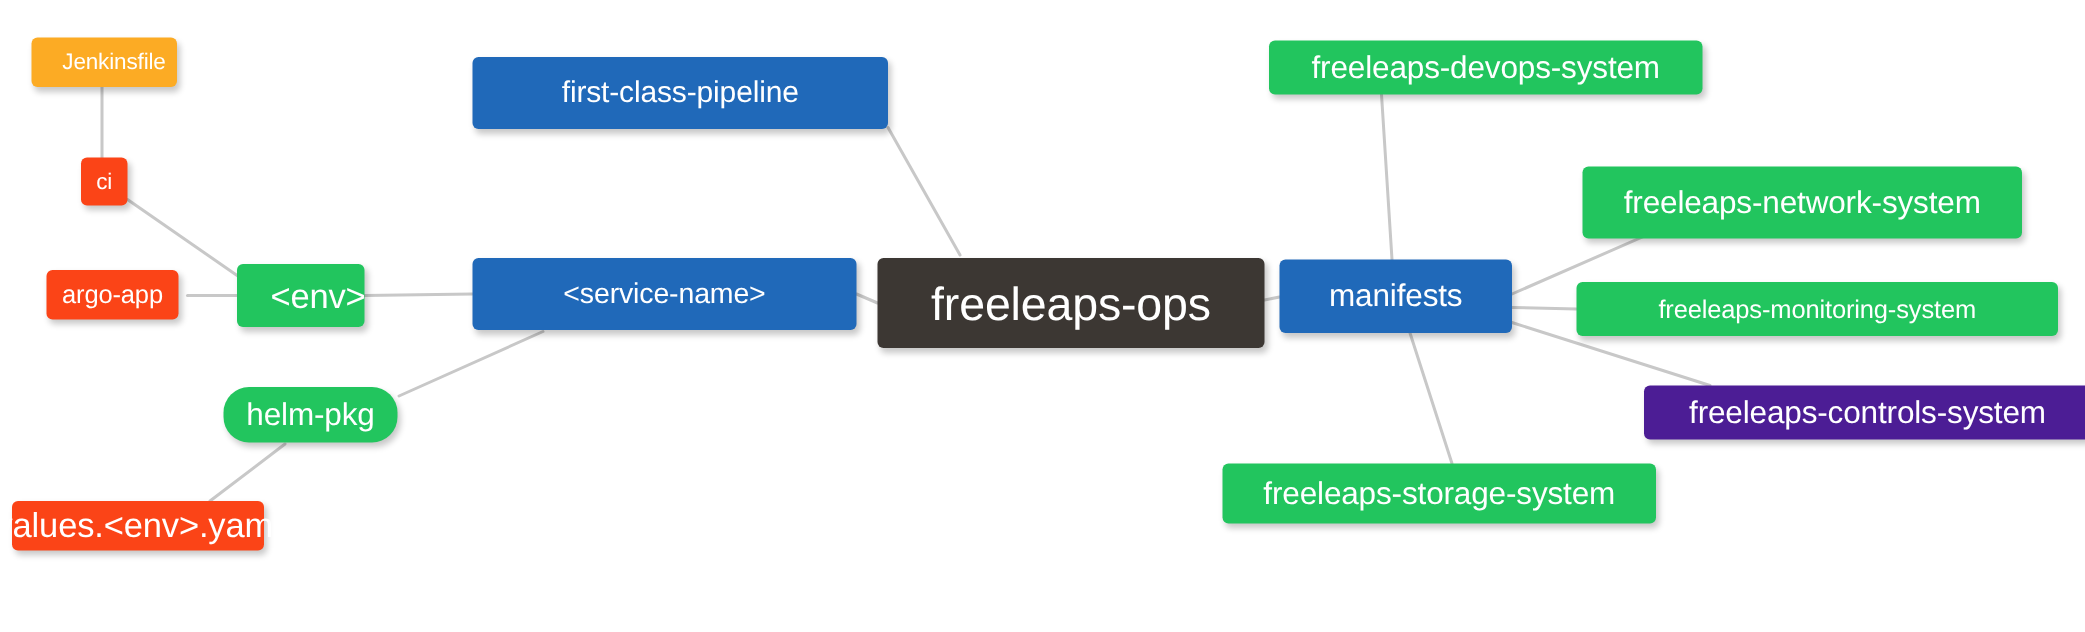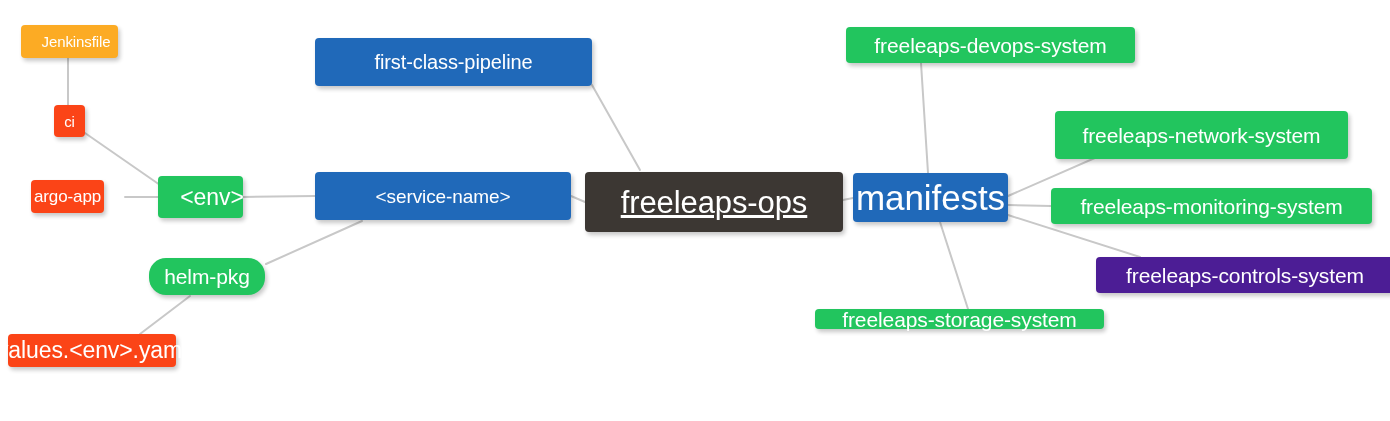--- a/index.html
+++ b/index.html
@@ -53,29 +53,29 @@
       <path d="M 160 185 L 85 133" fill="none" stroke="#c8c8c8" stroke-width="2" stroke-linecap="round"></path>
       <path d="M 68 105 L 68 58" fill="none" stroke="#c8c8c8" stroke-width="2" stroke-linecap="round"></path>
       <path d="M 190 296 L 140 334" fill="none" stroke="#c8c8c8" stroke-width="2" stroke-linecap="round"></path>
       <path d="M 928 173 L 921 63" fill="none" stroke="#c8c8c8" stroke-width="2" stroke-linecap="round"></path>
       <path d="M 1008 196 L 1120 147" fill="none" stroke="#c8c8c8" stroke-width="2" stroke-linecap="round"></path>
       <path d="M 1008 205 L 1051 206" fill="none" stroke="#c8c8c8" stroke-width="2" stroke-linecap="round"></path>
       <path d="M 1008 215 L 1140 257" fill="none" stroke="#c8c8c8" stroke-width="2" stroke-linecap="round"></path>
       <path d="M 940 222 L 968 309" fill="none" stroke="#c8c8c8" stroke-width="2" stroke-linecap="round"></path>
     </svg>
   <div id="node-layer">
-      <div class="node" style="left: 585px; top: 172px; width: 258px; height: 60px; background: rgb(60, 55, 51); font-size: 31px; text-decoration: underline;">freeleaps-ops</div>
+      <div class="node" style="left: 585px; top: 172px; width: 258px; height: 60px; background: rgb(60, 55, 51); font-size: 31px;">freeleaps-ops</div>
       <div class="node" style="left: 315px; top: 172px; width: 256px; height: 48px; background: rgb(32, 105, 185); font-size: 19px;">&lt;service-name&gt;</div>
       <div class="node" style="left: 315px; top: 38px; width: 277px; height: 48px; background: rgb(32, 105, 185); font-size: 20px;">first-class-pipeline</div>
-      <div class="node" style="left: 853px; top: 173px; width: 155px; height: 49px; background: rgb(32, 105, 185); font-size: 35px;">manifests</div>
+      <div class="node" style="left: 853px; top: 173px; width: 155px; height: 49px; background: rgb(32, 105, 185); font-size: 21px;">manifests</div>
       <div class="node" style="left: 158px; top: 176px; width: 85px; height: 42px; background: rgb(34, 197, 94); font-size: 23px; padding-left: 32px;">&lt;env&gt;</div>
       <div class="node" style="left: 149px; top: 258px; width: 116px; height: 37px; background: rgb(34, 197, 94); font-size: 21px; border-radius: 17px;">helm-pkg</div>
       <div class="node" style="left: 21px; top: 25px; width: 97px; height: 33px; background: rgb(252, 171, 36); font-size: 15px; padding-left: 22px;">Jenkinsfile</div>
       <div class="node" style="left: 54px; top: 105px; width: 31px; height: 32px; background: rgb(251, 68, 23); font-size: 15px;">ci</div>
-      <div class="node" style="left: 31px; top: 180px; width: 73px; height: 33px; background: rgb(251, 68, 23); font-size: 17px;">argo-app</div>
+      <div class="node" style="left: 31px; top: 180px; width: 88px; height: 33px; background: rgb(251, 68, 23); font-size: 17px;">argo-app</div>
       <div class="node" style="left: 8px; top: 334px; width: 168px; height: 33px; background: rgb(251, 68, 23); font-size: 23px;">values.&lt;env&gt;.yaml</div>
       <div class="node" style="left: 799px; top: 27px; width: 289px; height: 36px; background: rgb(34, 197, 94); font-size: 21px; margin-left: 47px;">freeleaps-devops-system</div>
       <div class="node" style="left: 1055px; top: 111px; width: 293px; height: 48px; background: rgb(34, 197, 94); font-size: 21px;">freeleaps-network-system</div>
-      <div class="node" style="left: 1051px; top: 188px; width: 321px; height: 36px; background: rgb(34, 197, 94); font-size: 21px;">freeleaps-monitoring-system</div>
+      <div class="node" style="left: 1051px; top: 188px; width: 321px; height: 36px; background: rgb(34, 197, 94); font-size: 17px;">freeleaps-monitoring-system</div>
       <div class="node" style="left: 1056px; top: 257px; width: 298px; height: 36px; background: #4c1d95; font-size: 21px; margin-left: 40px;">freeleaps-controls-system</div>
-      <div class="node" style="left: 815px; top: 309px; width: 289px; height: 20px; background: rgb(34, 197, 94); font-size: 21px;">freeleaps-storage-system</div>
+      <div class="node" style="left: 815px; top: 309px; width: 289px; height: 40px; background: rgb(34, 197, 94); font-size: 21px;">freeleaps-storage-system</div>
     </div>
 </div>
 
 </body></html>

